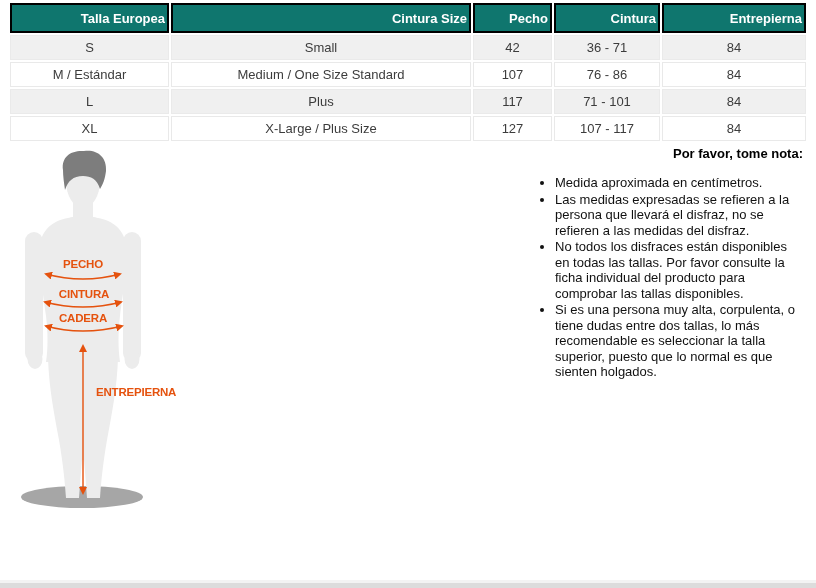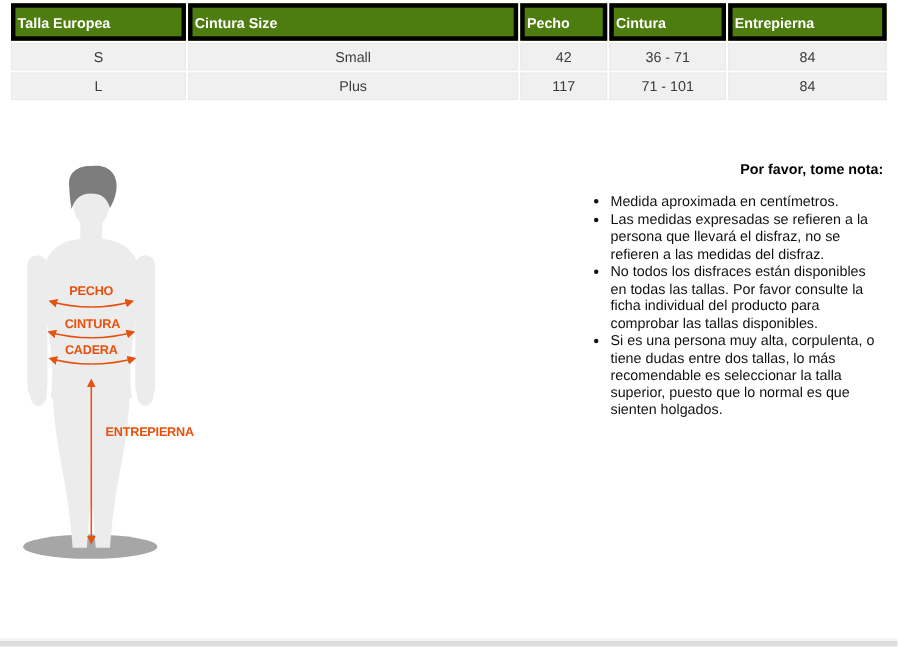--- a/index.html
+++ b/index.html
@@ -14,28 +14,28 @@
   .size-table-wrap {
     position: absolute; left: 8px; top: 1px; width: 800px;
   }
   table.size-table {
     width: 800px;
     table-layout: fixed;
     border-collapse: separate;
     border-spacing: 2px;
   }
   table.size-table th {
-    background: #4d7c0f;
+    background: #0f766e;
     color: #ffffff;
     font-size: 13px;
     font-weight: bold;
     height: 24px;
     padding: 1px 2px;
-    text-align: left;
-    border: 4px solid #000000;
+    text-align: right;
+    border: 2px solid #000000;
   }
   table.size-table td {
     font-size: 13px;
     color: #3c3c3c;
     text-align: center;
     height: 21px;
     padding: 1px 2px;
     border: 1px solid #e9e9e9;
     background: #ffffff;
   }
@@ -112,25 +112,39 @@
       </tr>
     </thead>
     <tbody>
       <tr class="stripe">
         <td>S</td>
         <td>Small</td>
         <td>42</td>
         <td>36 - 71</td>
         <td>84</td>
       </tr>
+      <tr>
+        <td>M / Estándar</td>
+        <td>Medium / One Size Standard</td>
+        <td>107</td>
+        <td>76 - 86</td>
+        <td>84</td>
+      </tr>
       <tr class="stripe">
         <td>L</td>
         <td>Plus</td>
         <td>117</td>
         <td>71 - 101</td>
+        <td>84</td>
+      </tr>
+      <tr>
+        <td>XL</td>
+        <td>X-Large / Plus Size</td>
+        <td>127</td>
+        <td>107 - 117</td>
         <td>84</td>
       </tr>
     </tbody>
   </table>
 </div>
 
 <div class="figure-wrap">
   <svg width="230" height="372" viewBox="0 0 230 372" xmlns="http://www.w3.org/2000/svg">
     <defs>
       <marker id="ah" markerUnits="userSpaceOnUse" markerWidth="8" markerHeight="8" refX="6" refY="4" orient="auto">

